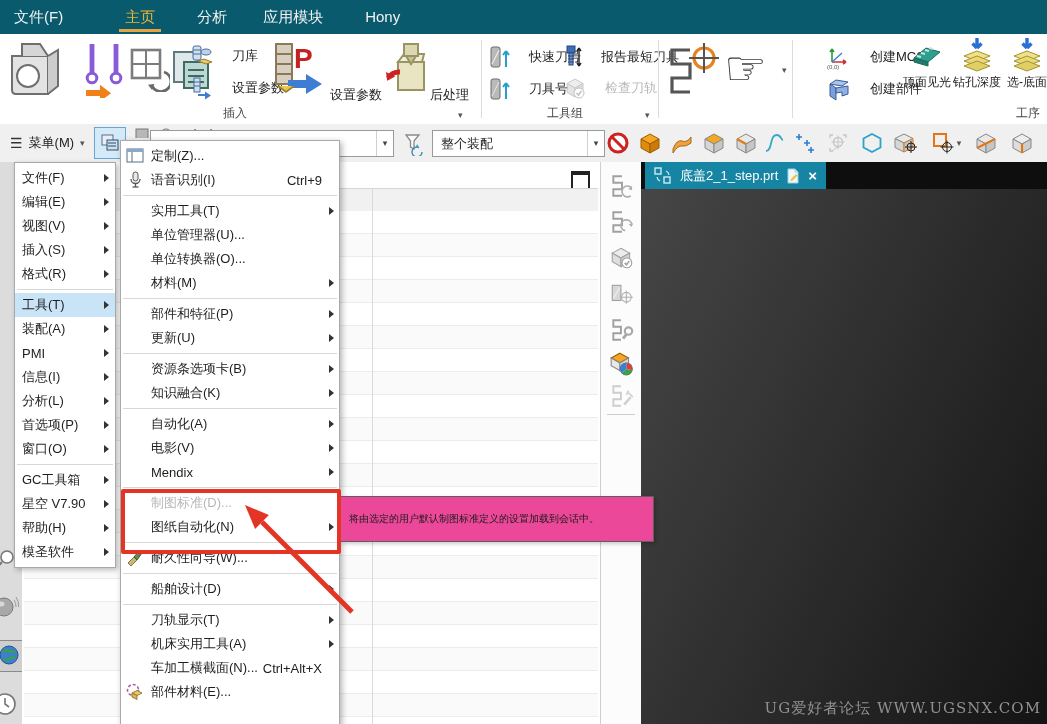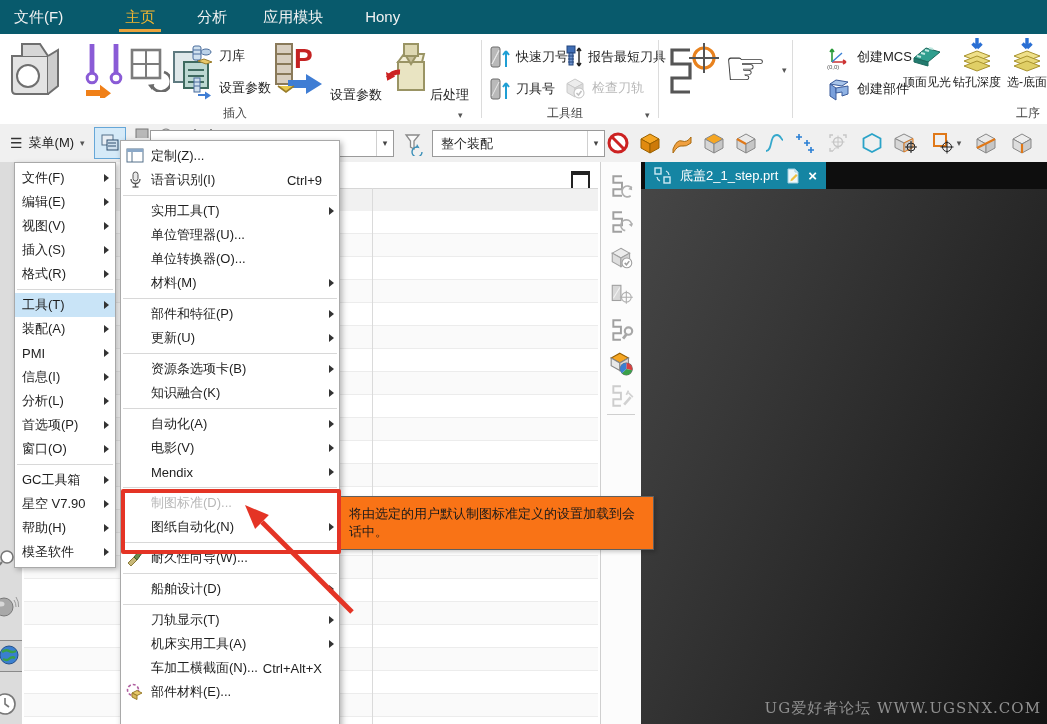--- a/index.html
+++ b/index.html
@@ -6,21 +6,21 @@
   #app{position:relative;width:1047px;height:724px;overflow:hidden;background:#fff;
        font-family:"Liberation Sans","DejaVu Sans",sans-serif;font-size:13px;color:#1e1e1e;}
   .abs{position:absolute;}
   
   .titlebar{position:absolute;top:0;left:0;right:0;height:34px;background:#085a6c;display:flex;align-items:center;}
   .tb-item{color:#f2f2f2;font-size:15px;padding:0 14px;height:34px;line-height:34px;position:relative;}
   .tb-item.active{color:#f2b52f;}
   .tb-item.active::after{content:"";position:absolute;left:8px;right:8px;bottom:2px;height:3px;background:#e8a33d;}
   
   .ribbon{position:absolute;top:34px;left:0;right:0;height:90px;background:#fff;border-bottom:1px solid #d5d5d5;}
-  .btn-small{position:absolute;display:flex;align-items:center;gap:5px;font-size:13px;color:#222;white-space:nowrap;}
+  .btn-small{position:absolute;display:flex;align-items:center;gap:18px;font-size:13px;color:#222;white-space:nowrap;}
   .btn-big{position:absolute;display:flex;flex-direction:column;align-items:center;width:50px;font-size:12px;color:#222;}
   .grp-label{position:absolute;bottom:2px;font-size:12px;color:#444;text-align:center;}
   .vdiv{position:absolute;top:6px;bottom:6px;width:1px;background:#dcdcdc;}
   .caret{font-size:9px;color:#555;line-height:1;}
   .dis-label{color:#b8b8b8;}
   
   .toolbar2{position:absolute;top:124px;left:0;right:0;height:38px;background:#f0f0f0;border-bottom:1px solid #c6c6c6;}
   .menu-btn{position:absolute;left:4px;top:6px;height:26px;display:flex;align-items:center;gap:6px;padding:0 6px;color:#222;}
   .tool-active{position:absolute;left:94px;top:3px;width:30px;height:30px;background:#d5eaf8;border:1px solid #66a7d8;display:flex;align-items:center;justify-content:center;}
   .combo{position:absolute;height:25px;background:#fff;border:1px solid #9a9a9a;display:flex;align-items:center;}
@@ -50,22 +50,22 @@
   .mi .arr{margin-left:auto;width:0;height:0;border-left:5px solid #333;border-top:4px solid transparent;border-bottom:4px solid transparent;}
   .msep{height:1px;background:#d8d8d8;margin:3px 2px;}
   .submenu-panel{position:absolute;left:120px;top:140px;width:218px;background:#fff;border:1px solid #a9a9a9;
       box-shadow:2px 2px 6px rgba(0,0,0,.3);padding:3px 0;z-index:21;height:600px;}
   .smi{height:24px;display:flex;align-items:center;padding:0 5px 0 30px;position:relative;font-size:13px;color:#1e1e1e;white-space:nowrap;}
   .smi .smi-icon{position:absolute;left:4px;top:2px;width:20px;height:20px;}
   .smi .smi-short{margin-left:auto;padding-right:12px;color:#222;}
   .smi .smi-arr{margin-left:auto;width:0;height:0;border-left:5px solid #333;border-top:4px solid transparent;border-bottom:4px solid transparent;}
   .smi.dis{color:#b8b8b8;}
   
-  .tooltip{position:absolute;left:340px;top:496px;width:296px;background:#f97316;border:1px solid #5f5f5f;
-      padding:8px 8px;font-size:13px;color:#1a1a1a;z-index:30;box-shadow:2px 2px 4px rgba(0,0,0,.2);}
+  .tooltip{position:absolute;left:340px;top:496px;width:296px;background:#ec4899;border:1px solid #5f5f5f;
+      padding:15px 8px;font-size:10px;color:#1a1a1a;z-index:30;box-shadow:2px 2px 4px rgba(0,0,0,.2);}
   .red-box{position:absolute;left:121px;top:489px;width:212px;height:57px;border:4px solid #e43425;border-radius:2px;z-index:40;}
   .red-arrow{position:absolute;left:0;top:0;width:1047px;height:724px;pointer-events:none;z-index:41;}
   svg{display:block;}
 </style>
 </head>
 <body>
 
 <div id="app">
 
   <header class="titlebar">

